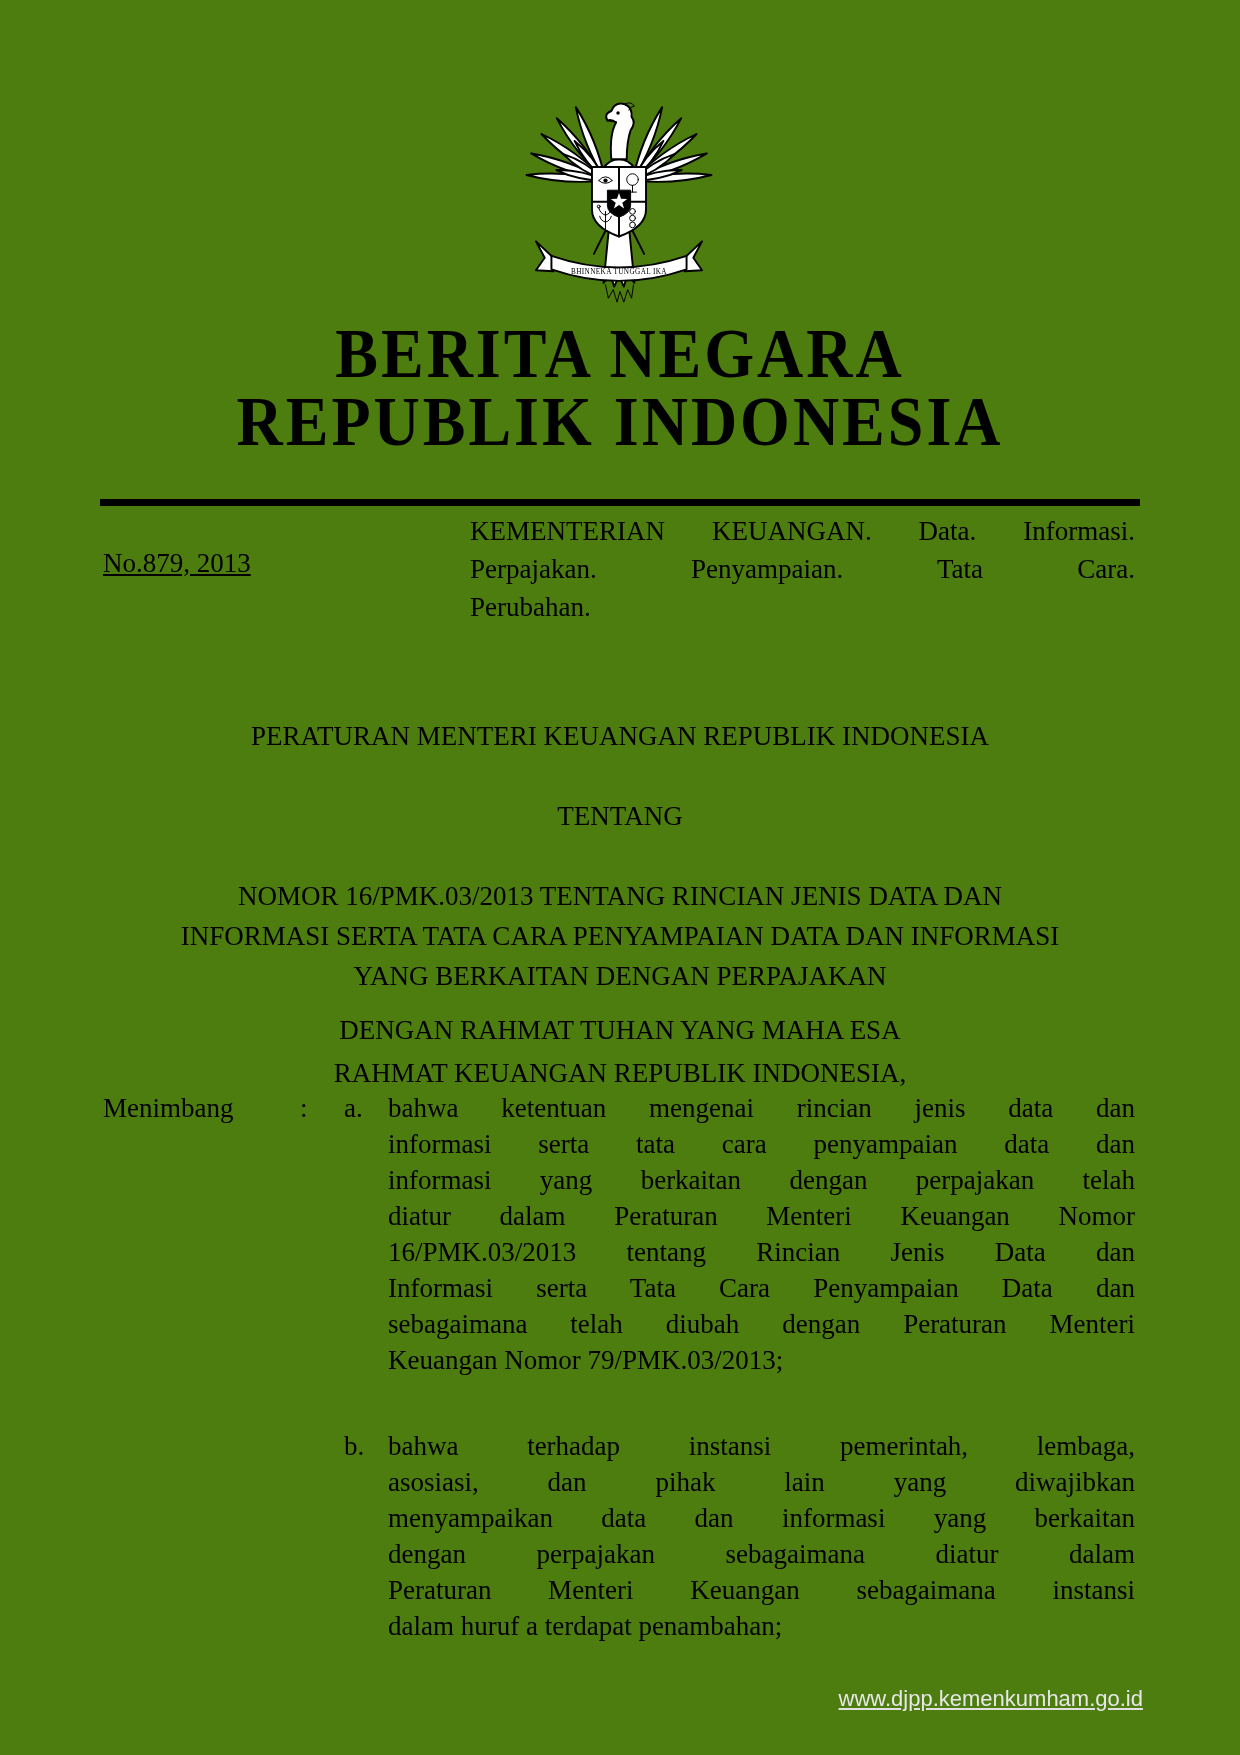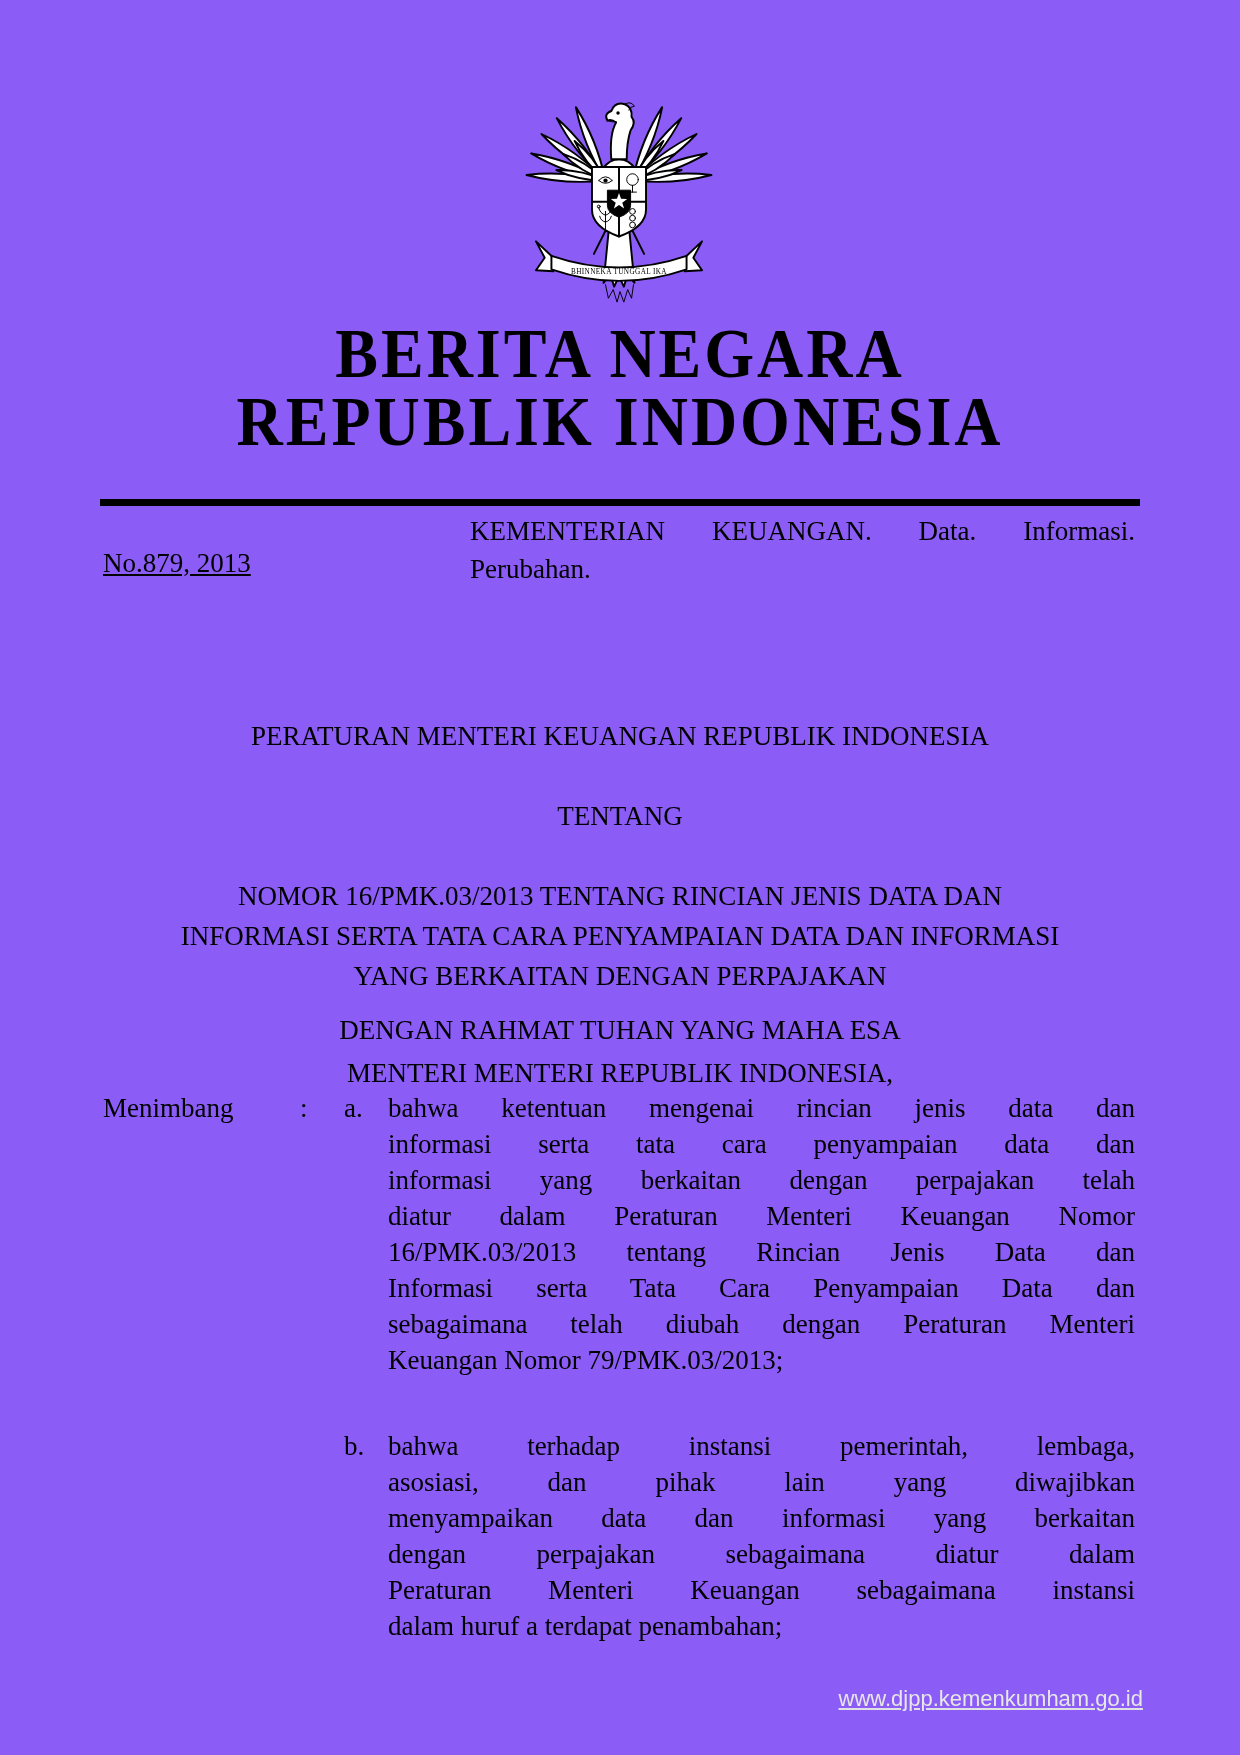--- a/index.html
+++ b/index.html
@@ -1,19 +1,19 @@
 <!DOCTYPE html>
 <html><head>
 <meta charset="utf-8">
 <style>
   html,body{margin:0;padding:0;background:#888;}
   #page{
     position:relative;
     width:1240px;height:1755px;
-    background:#8b5cf6;
+    background:#4d7c0f;
     font-family:"Liberation Serif", serif;
     color:#000;
     overflow:hidden;
     margin:0 auto;
   }
   .abs{position:absolute;}
 
   
   #emblem{left:520px;top:84px;width:198px;height:222px;}
 
@@ -148,31 +148,32 @@
   </svg>
 
   <div id="mast1" class="abs masthead">BERITA NEGARA</div>
   <div id="mast2" class="abs masthead">REPUBLIK INDONESIA</div>
 
   <div id="rule" class="abs"></div>
 
   <div id="gazette-number" class="abs">No.879, 2013</div>
   <div id="abstract" class="abs">
     <div class="jline">KEMENTERIAN KEUANGAN. Data. Informasi.</div>
+    <div class="jline">Perpajakan. Penyampaian. Tata Cara.</div>
     <div class="lline">Perubahan.</div>
   </div>
 
   <div id="t0" class="abs cline">PERATURAN MENTERI KEUANGAN REPUBLIK INDONESIA</div>
   <div id="t2" class="abs cline">TENTANG</div>
   <div id="t4" class="abs cline">NOMOR 16/PMK.03/2013 TENTANG RINCIAN JENIS DATA DAN</div>
   <div id="t5" class="abs cline">INFORMASI SERTA TATA CARA PENYAMPAIAN DATA DAN INFORMASI</div>
   <div id="t6" class="abs cline">YANG BERKAITAN DENGAN PERPAJAKAN</div>
 
   <div id="invocation" class="abs cline">DENGAN RAHMAT TUHAN YANG MAHA ESA</div>
-  <div id="authority" class="abs cline">MENTERI MENTERI REPUBLIK INDONESIA,</div>
+  <div id="authority" class="abs cline">RAHMAT KEUANGAN REPUBLIK INDONESIA,</div>
 
   <div id="menimbang-label" class="abs body-text">Menimbang</div>
   <div id="menimbang-colon" class="abs body-text">:</div>
 
   <div id="marker-a" class="abs body-text">a.</div>
   <div id="para-a" class="abs body-text">
     <div class="jline">bahwa ketentuan mengenai rincian jenis data dan</div>
     <div class="jline">informasi serta tata cara penyampaian data dan</div>
     <div class="jline">informasi yang berkaitan dengan perpajakan telah</div>
     <div class="jline">diatur dalam Peraturan Menteri Keuangan Nomor</div>

